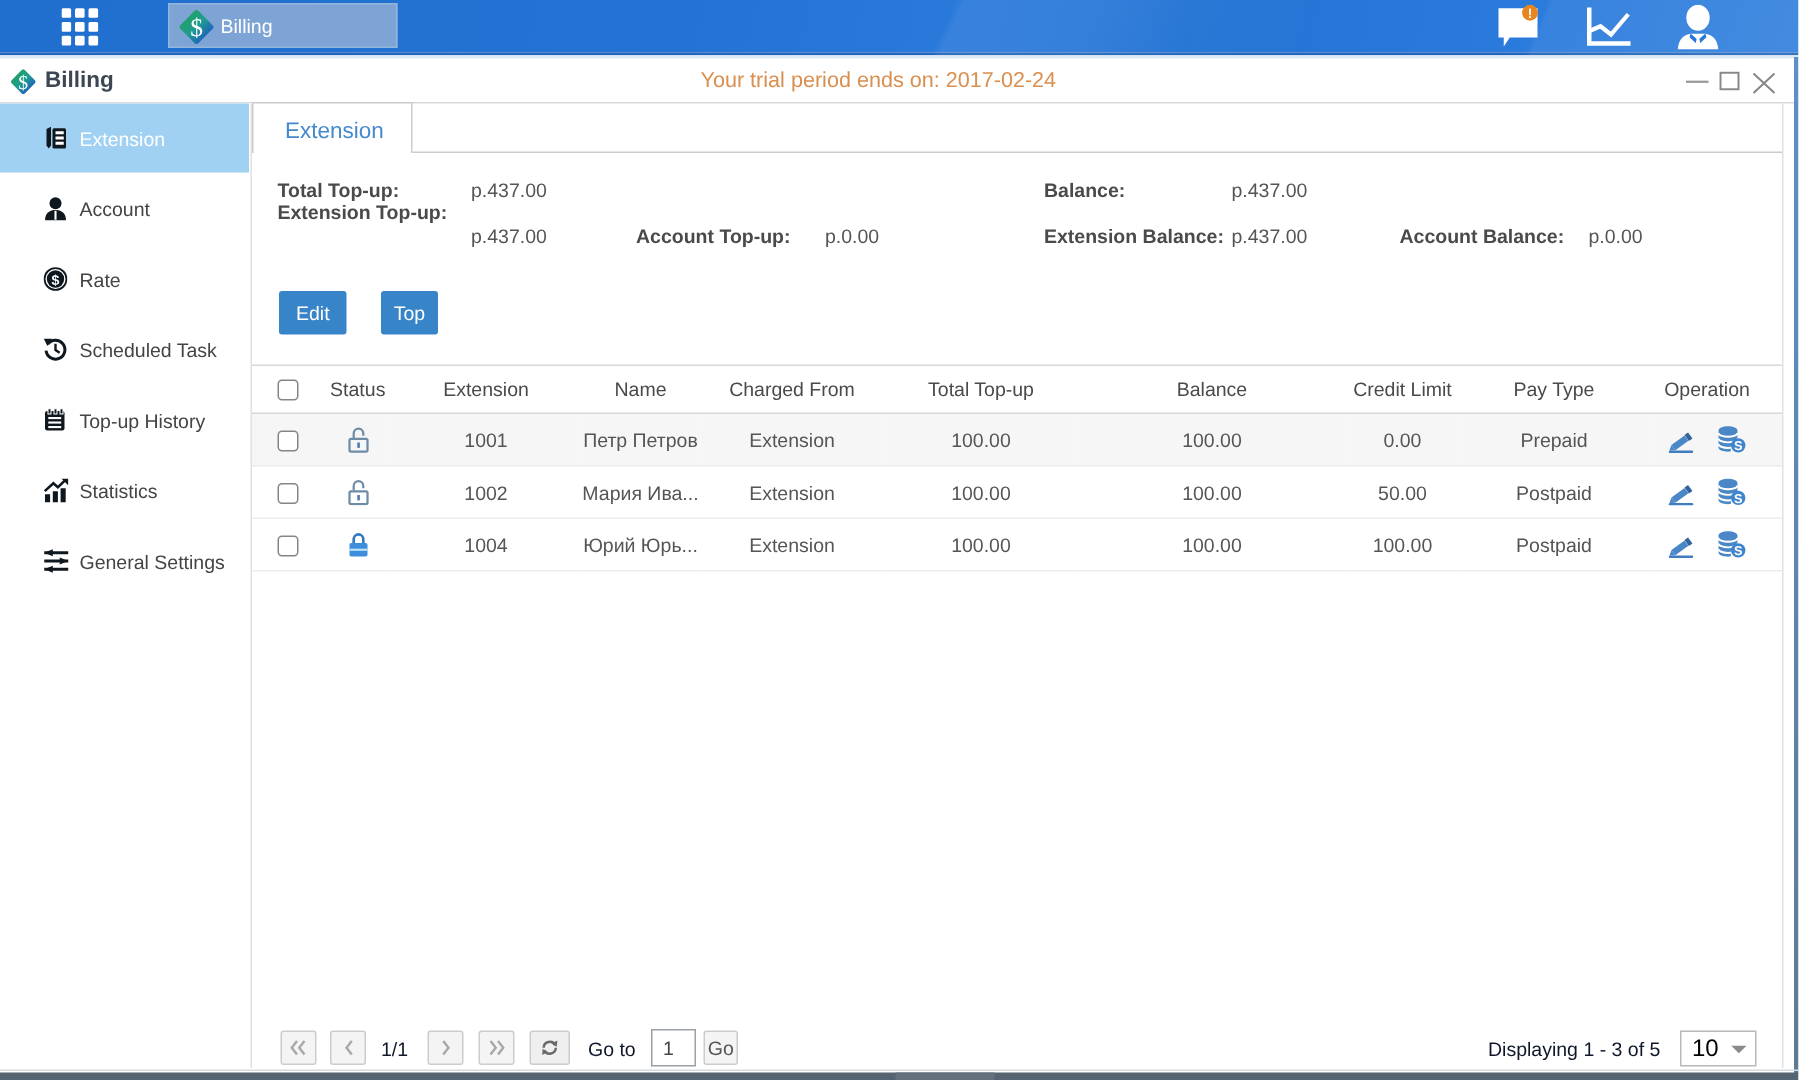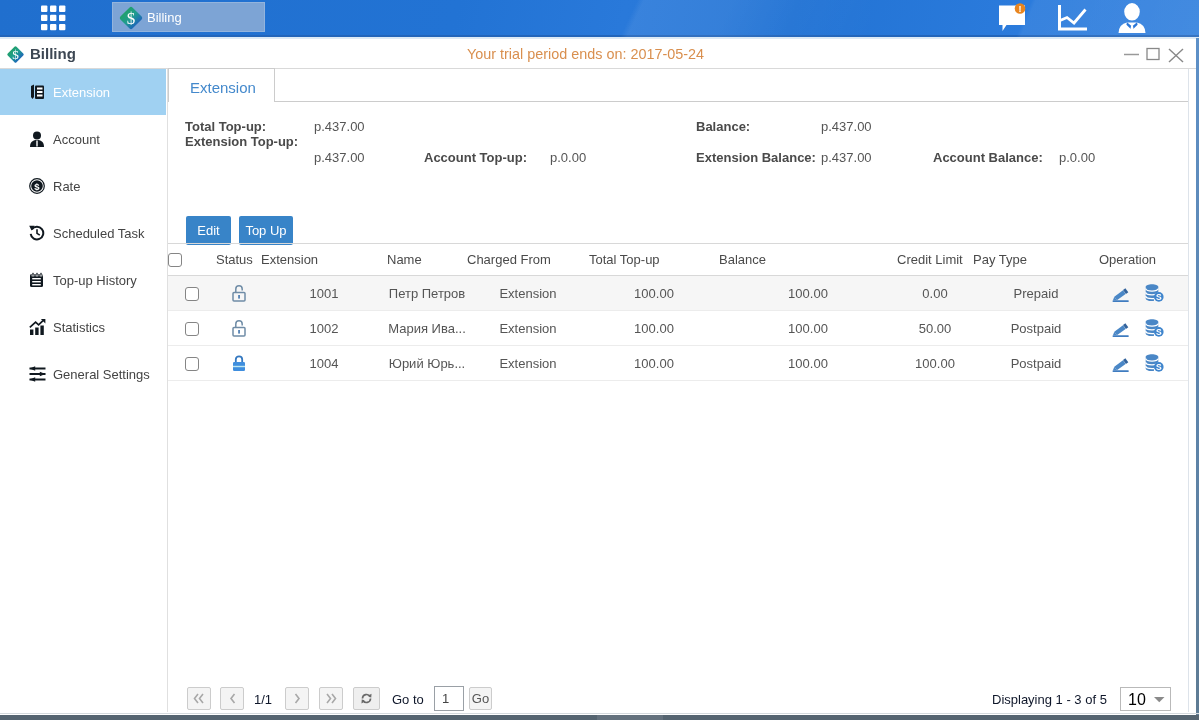--- a/index.html
+++ b/index.html
@@ -41,25 +41,25 @@
 
 #tabline { position:absolute; left:273px; top:101px; width:915px; height:1px; background:#cccccc; }
 #tab { position:absolute; left:168px; top:68px; width:107px; height:34px; background:#fff;
   border:1px solid #ccc; border-bottom:none; }
 #tab span { position:absolute; left:21px; top:10px; font-size:15px; color:#4489cc; }
 
 .slabel { position:absolute; font-size:13px; font-weight:bold; color:#4a4a4a; }
 .svalue { position:absolute; font-size:13px; color:#555; }
 
 .btn { position:absolute; top:194px; height:29px; background:#3884c8; color:#fff; font-size:13px;
-  border-radius:2px; text-align:center; line-height:29px;margin-top:22px; }
+  border-radius:2px; text-align:center; line-height:29px; }
 
 
 #tbl { position:absolute; left:168px; top:243px; width:1020px; border-collapse:collapse; table-layout:fixed; }
-#tbl th { height:32px; font-size:13px; font-weight:normal; color:#4a4a4a; text-align:left;
+#tbl th { height:32px; font-size:13px; font-weight:normal; color:#4a4a4a; text-align:center;
   border-top:1px solid #d8d8d8; border-bottom:1px solid #d8d8d8; }
 #tbl td { height:35px; font-size:13px; color:#555; text-align:center; border-bottom:1px solid #ececec; }
 #tbl tr.alt td { background:#f6f6f6; }
 .cb { display:inline-block; width:14px; height:14px; border:1.2px solid #858585; border-radius:3px; background:#fff; vertical-align:middle; }
 
 
 .pbtn { position:absolute; top:687px; width:24px; height:23px; background:#f4f4f4; border:1px solid #ccc;
   border-radius:2px; text-align:center; color:#b0b0b0; font-size:14px; line-height:21px; }
 .ptxt { position:absolute; font-size:13px; color:#0f172a; }
 #goinput { position:absolute; left:434px; top:686px; width:30px; height:25px; border:1px solid #9aa0a6;
@@ -136,21 +136,21 @@
       <stop offset="0" stop-color="#21a06c"></stop>
           <stop offset="0.5" stop-color="#1f9c90"></stop>
           <stop offset="1" stop-color="#1e68b8"></stop>
     </linearGradient>
       </defs>
     <rect x="4.5" y="4.5" width="17" height="17" rx="2" transform="rotate(45 13 13)" fill="url(#dg2)"></rect>
     <text x="13" y="19.5" font-size="18" fill="#fff" text-anchor="middle" font-family="Liberation Serif,serif">$</text>
   </svg>
 </div>
 <div id="wintitle">Billing</div>
-<div id="trial">Your trial period ends on: 2017-05-24</div>
+<div id="trial">Your trial period ends on: 2017-02-24</div>
 <svg class="abs" style="left:1122px;top:44px" width="70" height="20" viewBox="0 0 70 20">
   <line x1="2" y1="10.5" x2="17" y2="10.5" stroke="#999" stroke-width="1.5"></line>
   <rect x="25" y="4.5" width="12" height="11" fill="none" stroke="#888" stroke-width="1.3"></rect>
   <line x1="47" y1="5" x2="61" y2="18" stroke="#888" stroke-width="1.4"></line>
   <line x1="61" y1="5" x2="47" y2="18" stroke="#888" stroke-width="1.4"></line>
 </svg>
 
 <div id="rband"></div>
 <div id="contentedge"></div>
 
@@ -247,21 +247,21 @@
 <div class="slabel" style="left:185px;top:134px">Extension Top-up:</div>
 <div class="svalue" style="left:314px;top:150px">p.437.00</div>
 <div class="slabel" style="left:424px;top:150px">Account Top-up:</div>
 <div class="svalue" style="left:550px;top:150px">p.0.00</div>
 <div class="slabel" style="left:696px;top:150px">Extension Balance:</div>
 <div class="svalue" style="left:821px;top:150px">p.437.00</div>
 <div class="slabel" style="left:933px;top:150px">Account Balance:</div>
 <div class="svalue" style="left:1059px;top:150px">p.0.00</div>
 
 <div class="btn" style="left:186px;width:45px">Edit</div>
-<div class="btn" style="left:239px;width:54px">Top Up</div>
+<div class="btn" style="left:254px;width:38px">Top Up</div>
 
 <svg width="0" height="0" style="position:absolute">
   <defs>
     <symbol id="lockopen" viewBox="0 0 16 18">
       <rect x="2" y="8.5" width="12" height="8.5" rx="1" fill="none" stroke="#6f8cA6" stroke-width="1.5"></rect>
       <path d="M4.8 8 V5 A3.2 3.2 0 0 1 11.2 5 V6.5" fill="none" stroke="#6f8ca6" stroke-width="1.5"></path>
       <rect x="7.2" y="11" width="1.7" height="3.6" fill="#4a7ab0"></rect>
     </symbol>
     <symbol id="lockclosed" viewBox="0 0 16 18">
       <path d="M4.8 9 V5.5 A3.2 3.2 0 0 1 11.2 5.5 V9" fill="none" stroke="#3478c0" stroke-width="1.8"></path>

